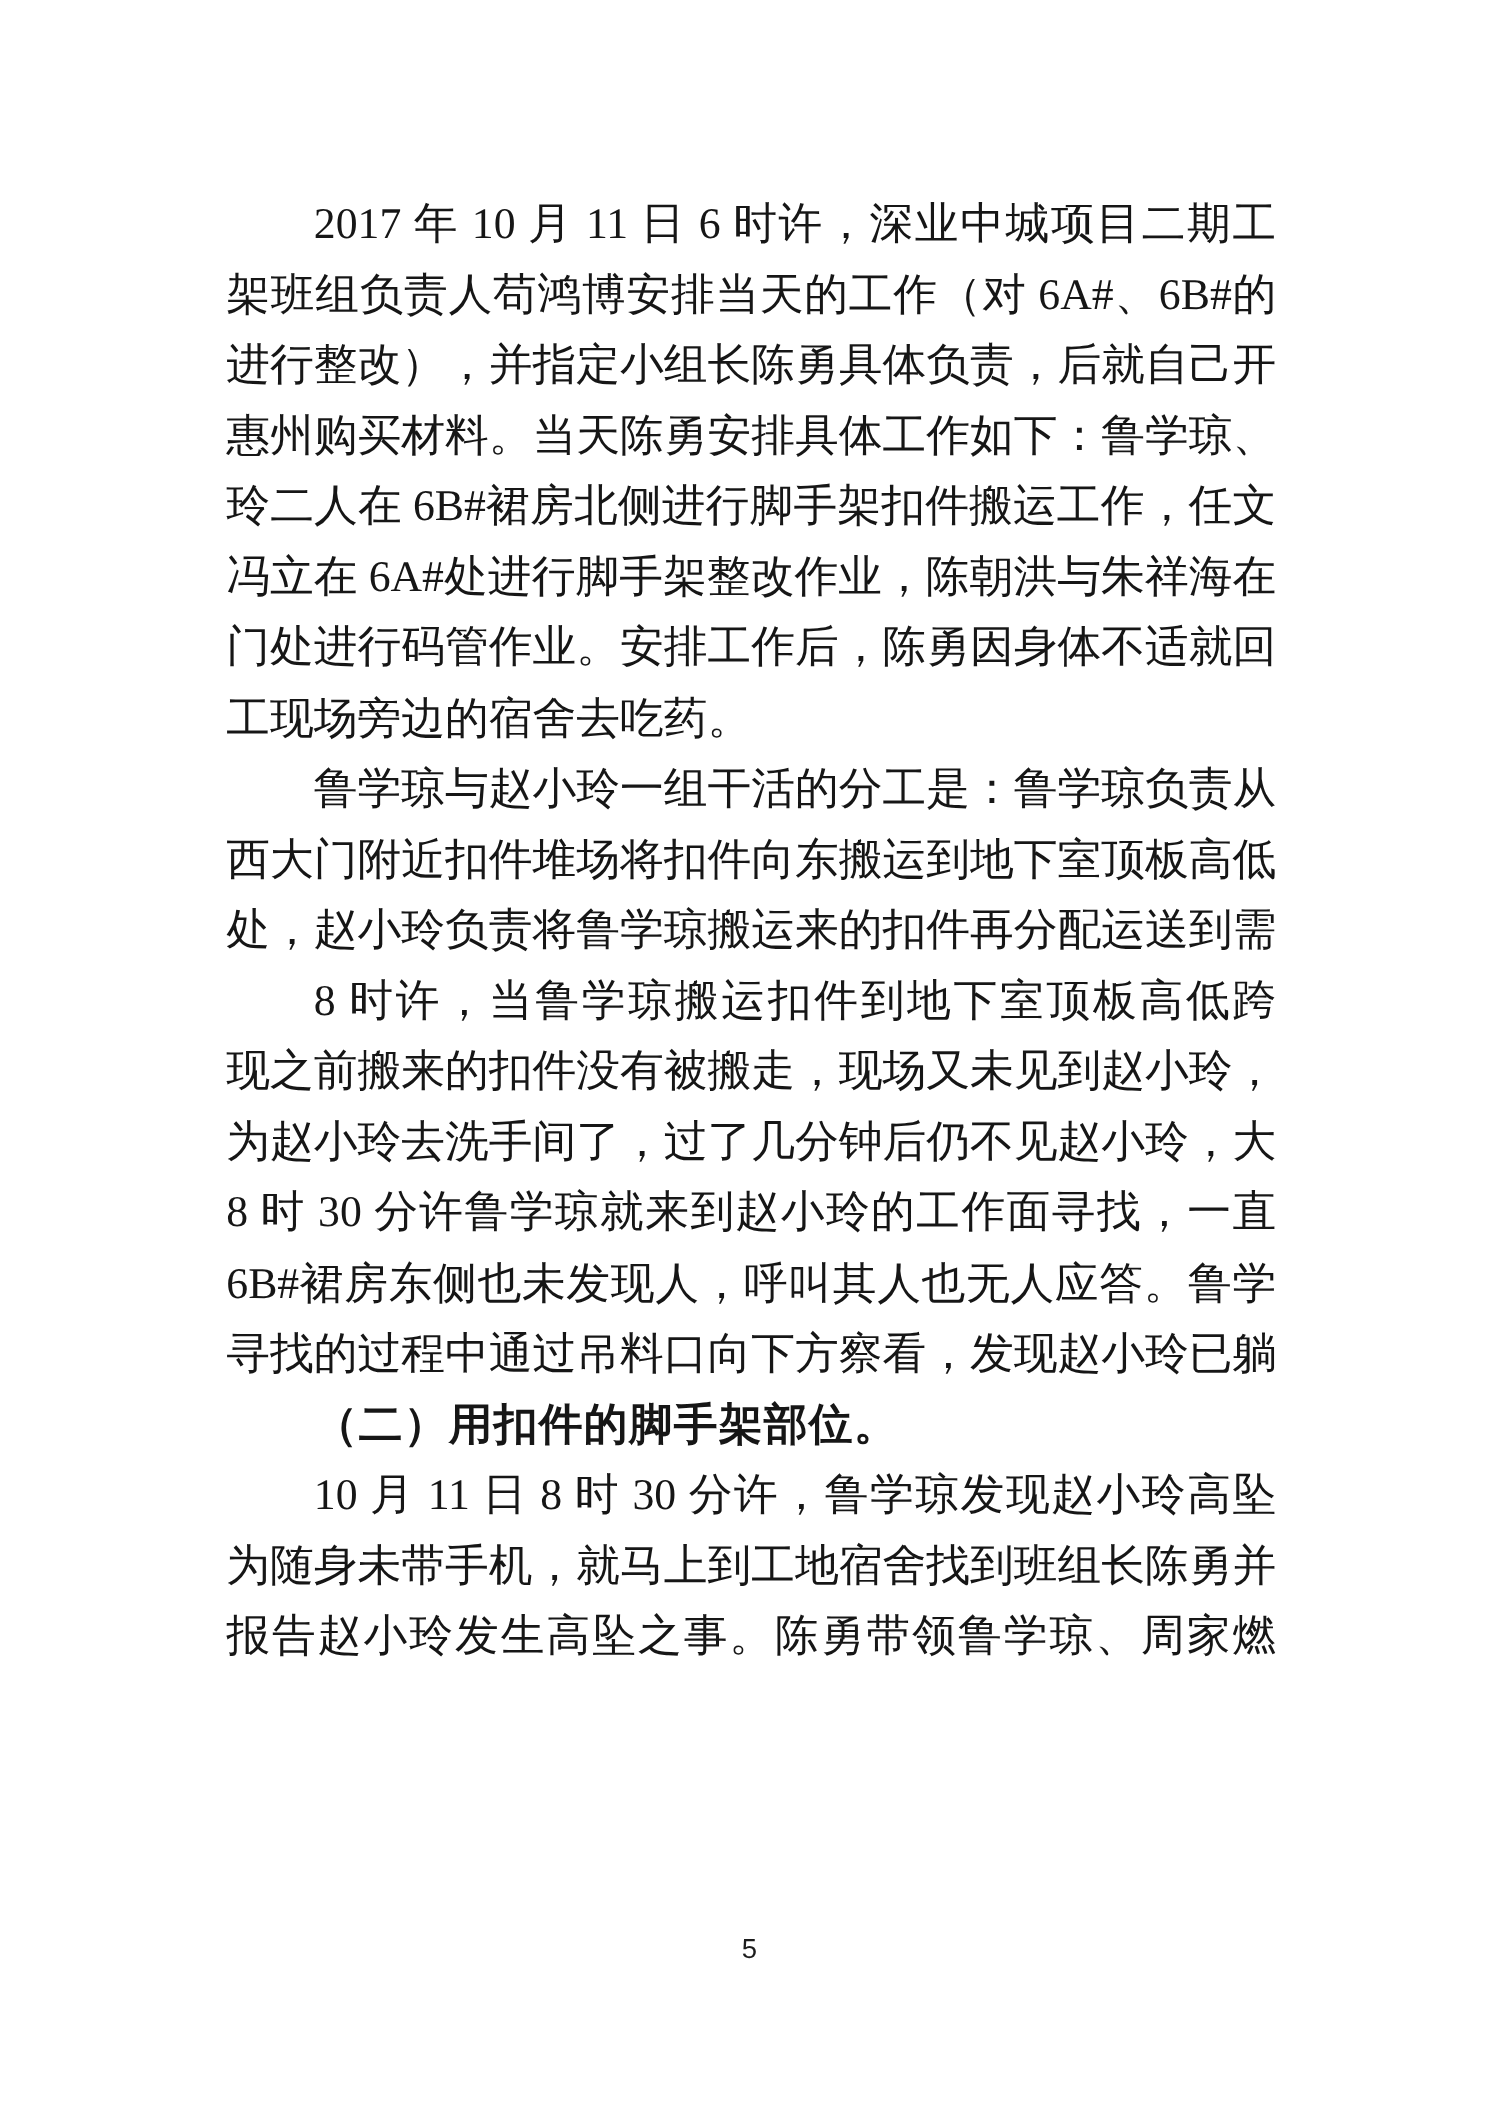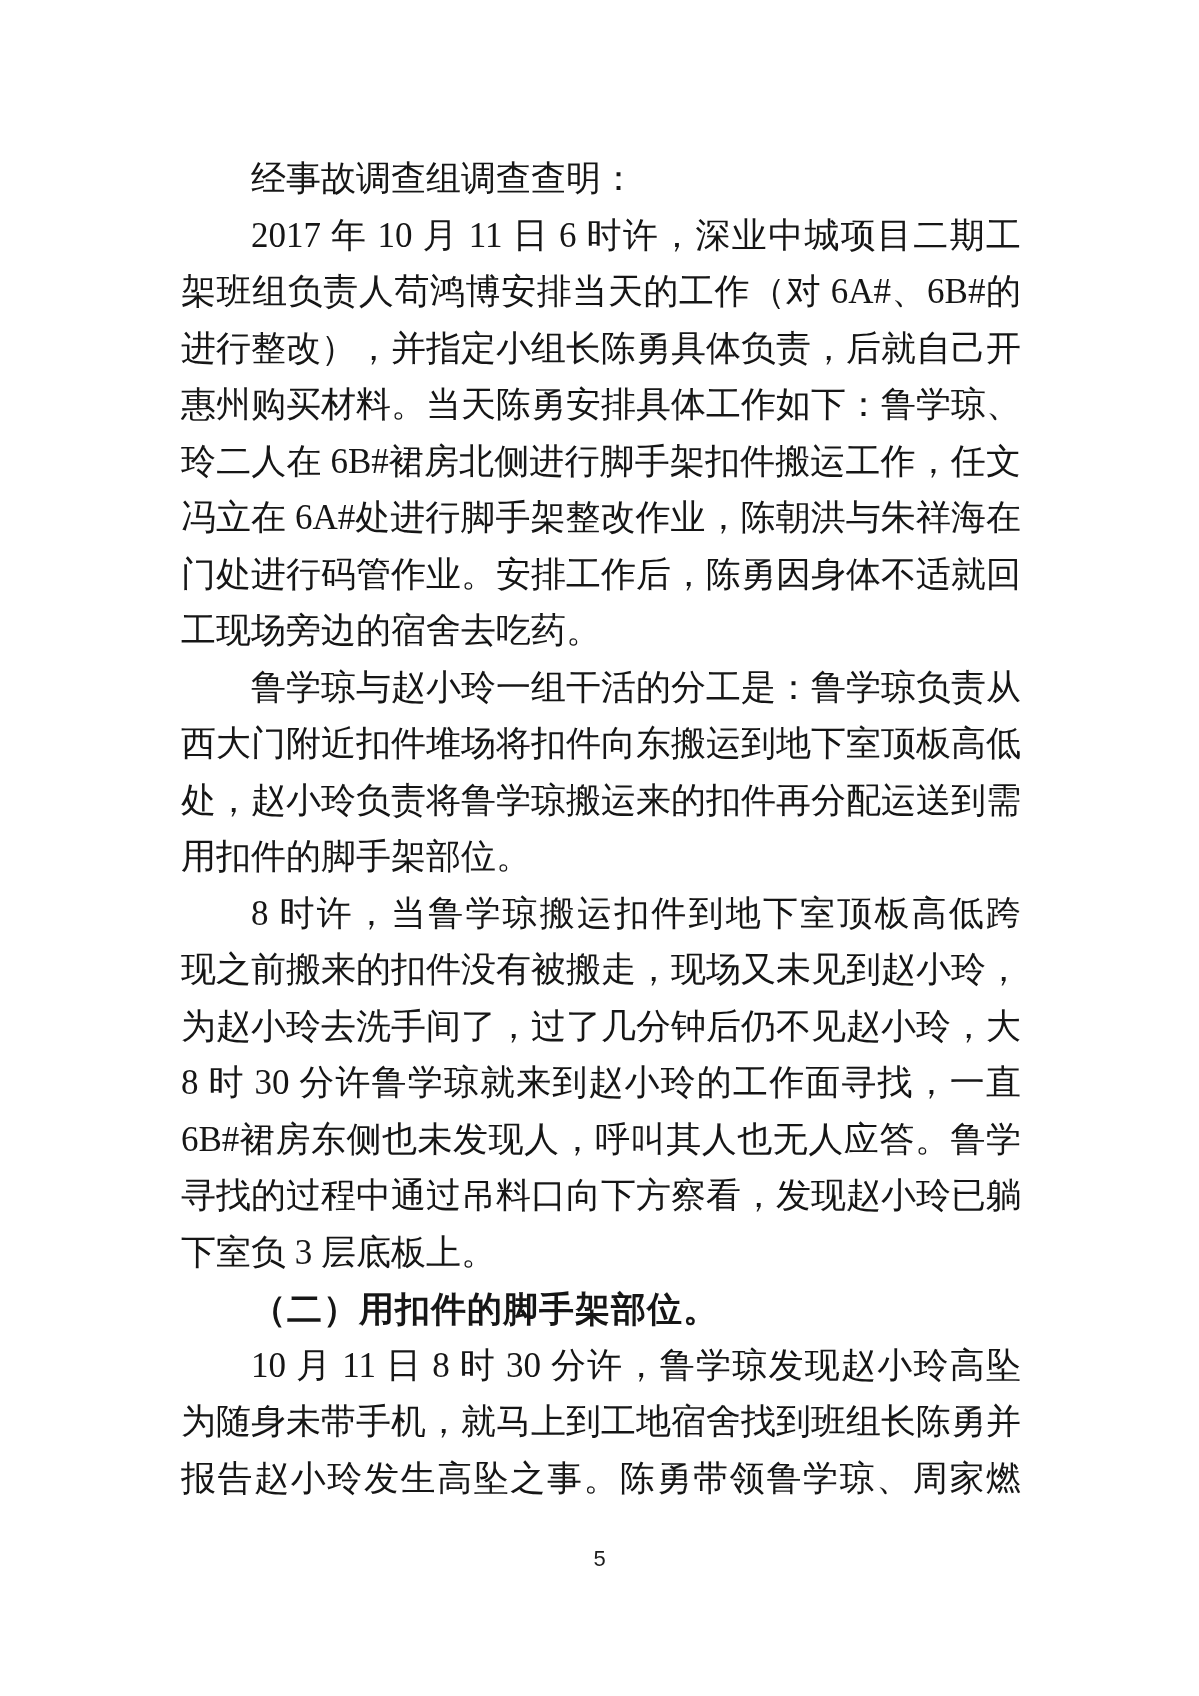--- a/index.html
+++ b/index.html
@@ -26,50 +26,45 @@
     font-family:"Liberation Sans","DejaVu Sans",sans-serif;color:#1c1c1c;
   }
 </style>
 </head>
 <body>
 
 <div class="page">
 
   <div class="text-block">
 
-    <div>
-      <div class="ln indent short">经事故调查组调查查明：</div>
-    </div>
 
     <div>
       <div class="ln indent">2017 年 10 月 11 日 6 时许，深业中城项目二期工地脚手</div>
       <div class="ln">架班组负责人苟鸿博安排当天的工作（对 6A#、6B#的脚手架</div>
       <div class="ln">进行整改），并指定小组长陈勇具体负责，后就自己开车去</div>
       <div class="ln">惠州购买材料。当天陈勇安排具体工作如下：鲁学琼、赵小</div>
       <div class="ln">玲二人在 6B#裙房北侧进行脚手架扣件搬运工作，任文国与</div>
       <div class="ln">冯立在 6A#处进行脚手架整改作业，陈朝洪与朱祥海在西大</div>
       <div class="ln">门处进行码管作业。安排工作后，陈勇因身体不适就回到施</div>
       <div class="ln short">工现场旁边的宿舍去吃药。</div>
     </div>
 
     <div>
       <div class="ln indent">鲁学琼与赵小玲一组干活的分工是：鲁学琼负责从工地</div>
       <div class="ln">西大门附近扣件堆场将扣件向东搬运到地下室顶板高低跨</div>
       <div class="ln">处，赵小玲负责将鲁学琼搬运来的扣件再分配运送到需要使</div>
-      <div class="ln short">用扣件的脚手架部位。</div>
     </div>
 
     <div>
       <div class="ln indent">8 时许，当鲁学琼搬运扣件到地下室顶板高低跨处，发</div>
       <div class="ln">现之前搬来的扣件没有被搬走，现场又未见到赵小玲，就以</div>
       <div class="ln">为赵小玲去洗手间了，过了几分钟后仍不见赵小玲，大约在</div>
       <div class="ln">8 时 30 分许鲁学琼就来到赵小玲的工作面寻找，一直寻到</div>
       <div class="ln">6B#裙房东侧也未发现人，呼叫其人也无人应答。鲁学琼在</div>
       <div class="ln">寻找的过程中通过吊料口向下方察看，发现赵小玲已躺在地</div>
-      <div class="ln short">下室负 3 层底板上。</div>
     </div>
 
     <div>
       <div class="ln indent short heading">（二）用扣件的脚手架部位。</div>
     </div>
 
     <div>
       <div class="ln indent">10 月 11 日 8 时 30 分许，鲁学琼发现赵小玲高坠后，因</div>
       <div class="ln">为随身未带手机，就马上到工地宿舍找到班组长陈勇并口头</div>
       <div class="ln">报告赵小玲发生高坠之事。陈勇带领鲁学琼、周家燃（6A#</div>

